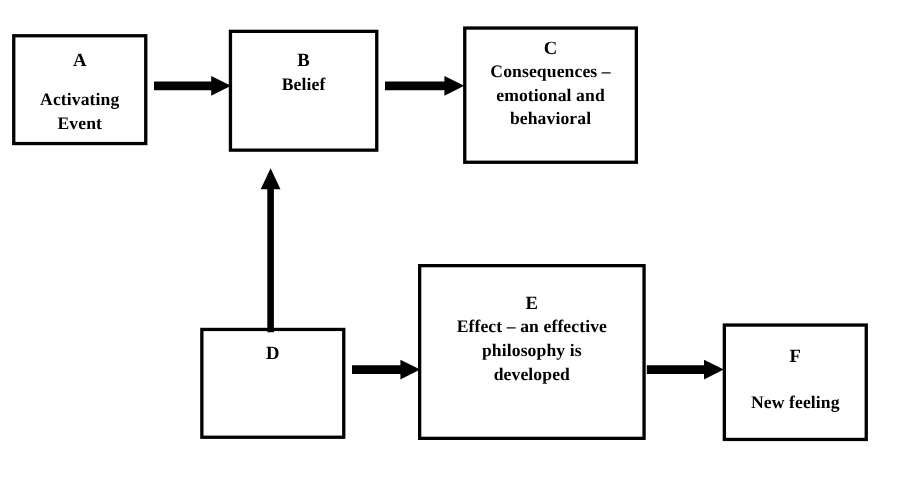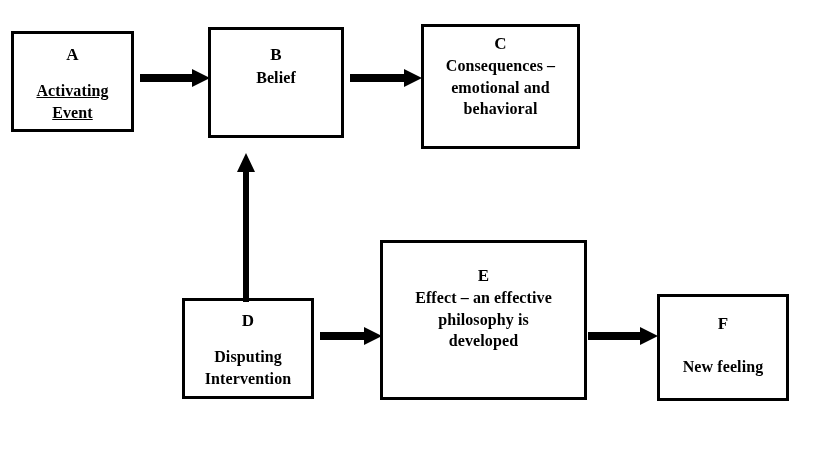--- a/index.html
+++ b/index.html
@@ -44,21 +44,21 @@
   .arrow {
     position: absolute;
   }
   .arrow svg {
     display: block;
     overflow: visible;
   }
 
   
   #node-a { left: 11px;  top: 31px;  width: 123px; height: 101px; padding-top: 10px; }
-  #node-a .node-text { margin-top: 14px; text-decoration: underline; }
+  #node-a .node-text { margin-top: 14px; }
 
   #node-b { left: 208px; top: 27px;  width: 136px; height: 111px; padding-top: 14px; }
   #node-b .node-text { margin-top: 1px; }
 
   #node-c { left: 421px; top: 24px;  width: 159px; height: 125px; padding-top: 6px; }
   #node-c .node-text { }
 
   #node-d { left: 182px; top: 298px; width: 132px; height: 101px; padding-top: 9px; }
   #node-d .node-text { margin-top: 14px; }
 
@@ -93,22 +93,20 @@
 
   <div class="node" id="node-c">
     <span class="node-letter">C</span>
     <span class="node-text">Consequences –
 emotional and
 behavioral</span>
   </div>
 
   <div class="node" id="node-d">
     <span class="node-letter">D</span>
-    <span class="node-text">Disputing
-Intervention</span>
   </div>
 
   <div class="node" id="node-e">
     <span class="node-letter">E</span>
     <span class="node-text">Effect – an effective
 philosophy is
 developed</span>
   </div>
 
   <div class="node" id="node-f">

